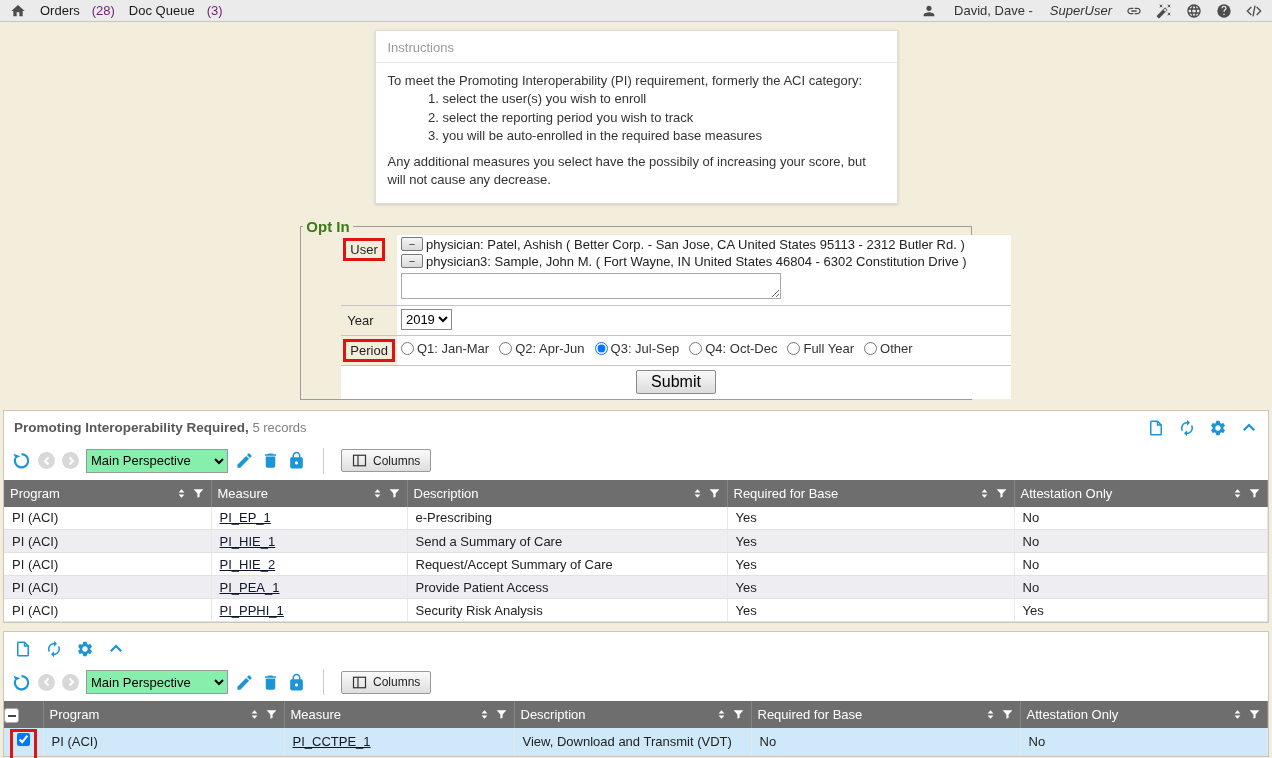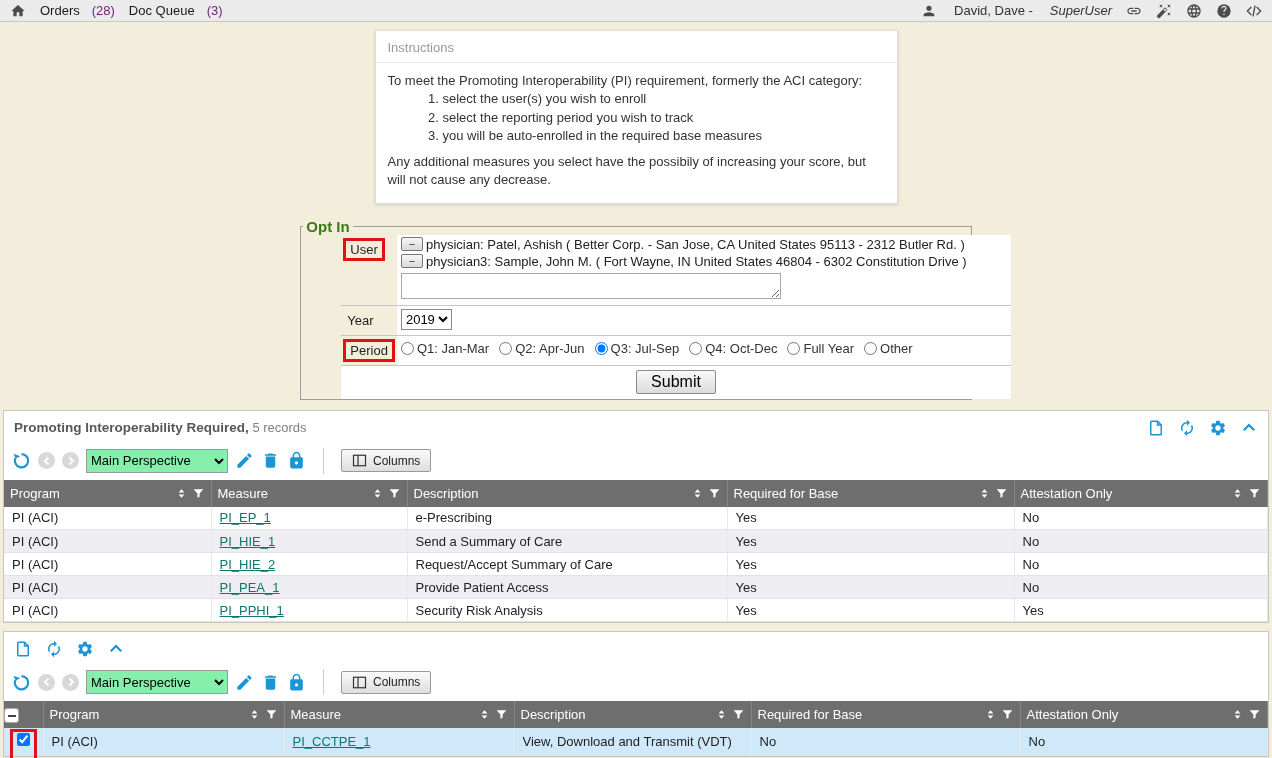--- a/index.html
+++ b/index.html
@@ -74,21 +74,21 @@
   table.grid th { background:#6f6e6e; color:#fff; font-weight:normal; text-align:left;
                   padding:0 6px; height:27px; border-right:1px solid #858585; }
   table.grid th .hwrap { display:flex; align-items:center; justify-content:space-between; }
   .hico { display:inline-flex; align-items:center; gap:4px; }
   .hico svg { width:13px; height:13px; cursor:pointer; }
   table.grid td { padding:0 8px; border-right:1px solid rgba(0,0,0,.09); border-bottom:1px solid #e2e2e4;
                   overflow:hidden; white-space:nowrap; }
   .grid1 td { height:23px; }
   .grid2 td { height:27px; }
   .grid1 tr:nth-child(even) td { background:#ededf2; }
-  table.grid a { color:#0f766e; text-decoration:underline; cursor:pointer; }
+  table.grid a { color:#0f172a; text-decoration:underline; cursor:pointer; }
   .cbcell { text-align:center; padding:0 !important; }
   .cb-minus { display:inline-block; width:15px; height:15px; background:#fff; border:1px solid #aaa;
               border-radius:3px; position:relative; vertical-align:middle; cursor:pointer; }
   .cb-minus::after { content:""; position:absolute; left:3px; top:6px; width:8px; height:2.5px; background:#444; }
   .row-sel-a td { background:#cfe9fa; }
   .rel { position:relative; }
   .red-overlay { position:absolute; left:6px; top:28px; width:27px; height:54px;
                  border:3px solid #e01212; pointer-events:none; }
 </style>
 </head>

